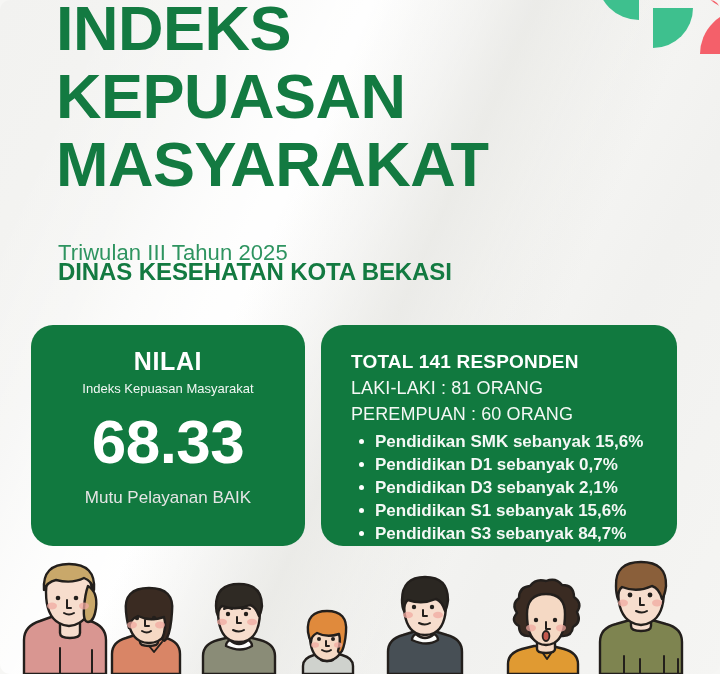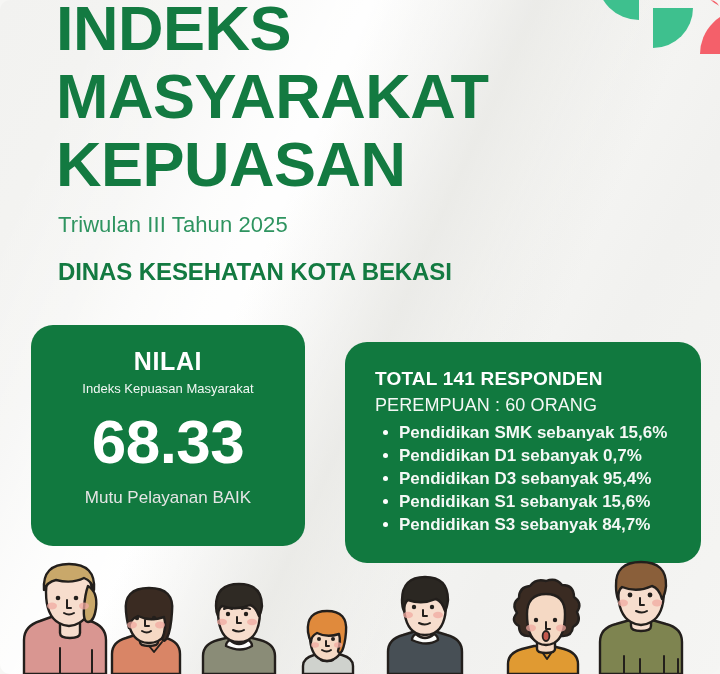--- a/index.html
+++ b/index.html
@@ -79,21 +79,21 @@
   .title-line {
     font-size:63px;
     line-height:68px;
     font-weight:bold;
     color:#137a41;
     letter-spacing:-0.5px;
     white-space:nowrap;
   }
   #subtitle-period {
     position:absolute;
-    left:58px; top:212px;
+    left:58px; top:240px;
     font-size:22px;
     color:#2e9460;
     letter-spacing:0.1px;
   }
   #subtitle-agency {
     position:absolute;
     left:58px; top:258px;
     font-size:24px;
     font-weight:bold;
     color:#137a41;
@@ -137,24 +137,23 @@
     margin-top:8px;
   }
   #score-quality {
     font-size:17px;
     line-height:22px;
     margin-top:12px;
     color:#e5e5e5;
   }
 
   #card-respondents {
-    left:321px; top:342px;
+    left:321px; top:325px;
     width:356px; height:221px;
     padding:24px 18px 0 30px;
-    margin-left:24px;
   }
   #resp-total {
     font-size:19px;
     font-weight:bold;
     letter-spacing:0.2px;
     line-height:26px;
   }
   .resp-line {
     font-size:18px;
     line-height:26px;
@@ -199,40 +198,41 @@
 
   <div class="deco">
     <div class="petal" id="deco-petal-teal-1"></div>
     <div class="petal" id="deco-petal-teal-2"></div>
     <div class="petal" id="deco-petal-red-1"></div>
     <div class="petal" id="deco-petal-red-2"></div>
   </div>
 
   <div id="headline">
     <div class="title-line">INDEKS</div>
+    <div class="title-line">KEPUASAN</div>
     <div class="title-line">MASYARAKAT</div>
-    <div class="title-line">KEPUASAN</div>
   </div>
   <div id="subtitle-period">Triwulan III Tahun 2025</div>
   <div id="subtitle-agency">DINAS KESEHATAN KOTA BEKASI</div>
 
   <div class="card" id="card-score">
     <div id="score-heading">NILAI</div>
     <div id="score-caption">Indeks Kepuasan Masyarakat</div>
     <div id="score-value">68.33</div>
     <div id="score-quality">Mutu Pelayanan BAIK</div>
   </div>
 
   <div class="card" id="card-respondents">
     <div id="resp-total">TOTAL 141 RESPONDEN</div>
+    <div class="resp-line">LAKI-LAKI : 81 ORANG</div>
     <div class="resp-line">PEREMPUAN : 60 ORANG</div>
     <ul id="resp-edu-list">
       <li>Pendidikan SMK sebanyak 15,6%</li>
       <li>Pendidikan D1 sebanyak 0,7%</li>
-      <li>Pendidikan D3 sebanyak 95,4%</li>
+      <li>Pendidikan D3 sebanyak 2,1%</li>
       <li>Pendidikan S1 sebanyak 15,6%</li>
       <li>Pendidikan S3 sebanyak 84,7%</li>
     </ul>
   </div>
 
   <svg id="people" viewBox="0 0 720 118">
     <defs>
       <style>
         .ol { stroke:#231f1c; stroke-width:2.4; stroke-linecap:round; stroke-linejoin:round; }
         .olf { stroke:#231f1c; stroke-width:2.0; stroke-linecap:round; stroke-linejoin:round; fill:none; }

